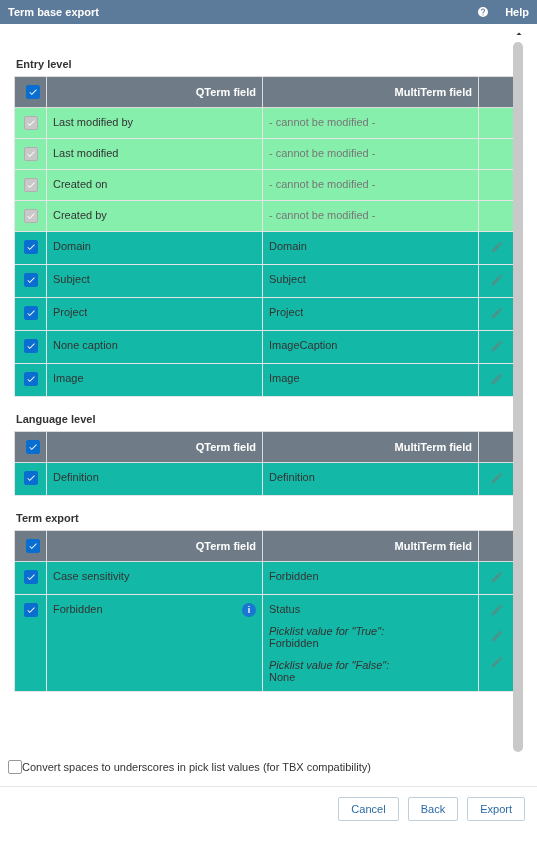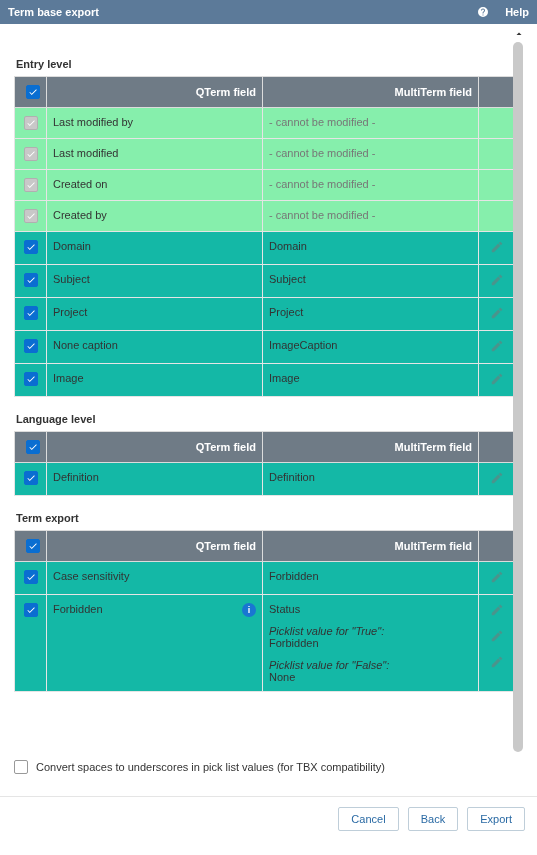--- a/index.html
+++ b/index.html
@@ -22,22 +22,22 @@
 .checkbox{width:14px;height:14px;border:1px solid #999;border-radius:2px;display:inline-flex;align-items:center;justify-content:center;background:#fff}
 .checkbox.checked{background:#0a6ed1;border-color:#0a6ed1}
 .checkbox.checked svg{display:block}
 .checkbox.checked.disabled{background:#c8c8c8;border-color:#b0b0b0}
 .checkbox svg{display:block}
 .muted{color:#777;}
 .act svg{opacity:.55;cursor:pointer}
 .info-badge{width:14px;height:14px;border-radius:50%;background:#1976d2;color:#fff;display:inline-flex;align-items:center;justify-content:center;font-size:9px;font-weight:bold;float:right}
 .picklist-label{font-style:italic}
 .picklist-block{margin-top:10px}
-.convert-row{display:flex;align-items:center;gap:8px;padding:8px 14px}
-.footer{border-top:1px solid #e5e5e5;padding:10px 12px;text-align:right;margin-top:14px}
+.convert-row{display:flex;align-items:center;padding:8px 8px}
+.footer{border-top:1px solid #e5e5e5;padding:10px 12px;text-align:right;margin-top:4px}
 .btn{display:inline-block;border:1px solid #bfced9;border-radius:2px;padding:5px 12px;font-size:11px;color:#2a6aa4;background:#fff;margin-left:6px;cursor:pointer;font-family:inherit}
 .scrollbar{position:absolute;right:0;top:0;bottom:0;width:10px;background:#c9c9c9;border-radius:6px}
 .scroll-container{position:relative;margin:0 14px}
 </style>
 </head>
 <body>
 
 <div class="header">
   <span>Term base export</span>
   <span class="help">

